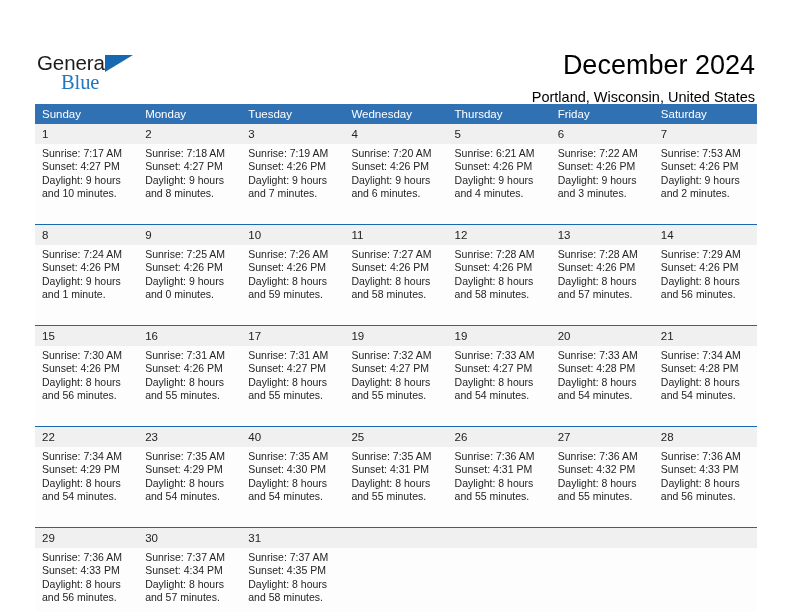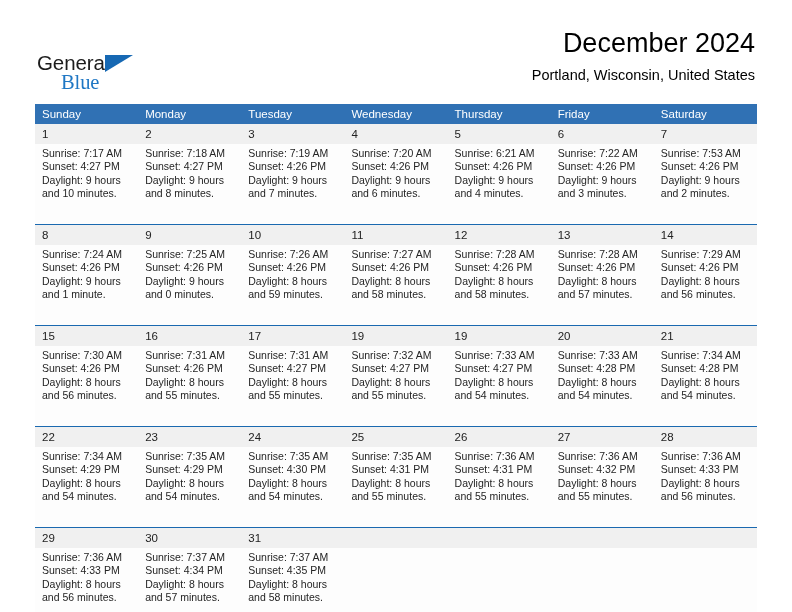--- a/index.html
+++ b/index.html
@@ -65,21 +65,21 @@
     top: 3px;
     width: 0;
     height: 0;
     border-left: 28px solid #1668b3;
     border-bottom: 17px solid transparent;
   }
 
   .title-block {
     position: absolute;
     right: 37px;
-    top: 26px;
+    top: 48px;
     text-align: right;
   }
   .month-title {
     font-size: 27px;
     line-height: 34px;
     color: #000000;
     font-weight: normal;
     margin: 0;
     white-space: nowrap;
     font-family: "Liberation Sans", sans-serif;
@@ -349,21 +349,21 @@
             <span class="cell-line">Sunrise: 7:34 AM</span>
             <span class="cell-line">Sunset: 4:28 PM</span>
             <span class="cell-line">Daylight: 8 hours</span>
             <span class="cell-line">and 54 minutes.</span>
           </td>
         </tr>
 
         <tr class="daynum-row">
           <td>22</td>
           <td>23</td>
-          <td>24</td>
+          <td>40</td>
           <td>25</td>
           <td>26</td>
           <td>27</td>
           <td>28</td>
         </tr>
         <tr class="detail-row">
           <td>
             <span class="cell-line">Sunrise: 7:34 AM</span>
             <span class="cell-line">Sunset: 4:29 PM</span>
             <span class="cell-line">Daylight: 8 hours</span>

